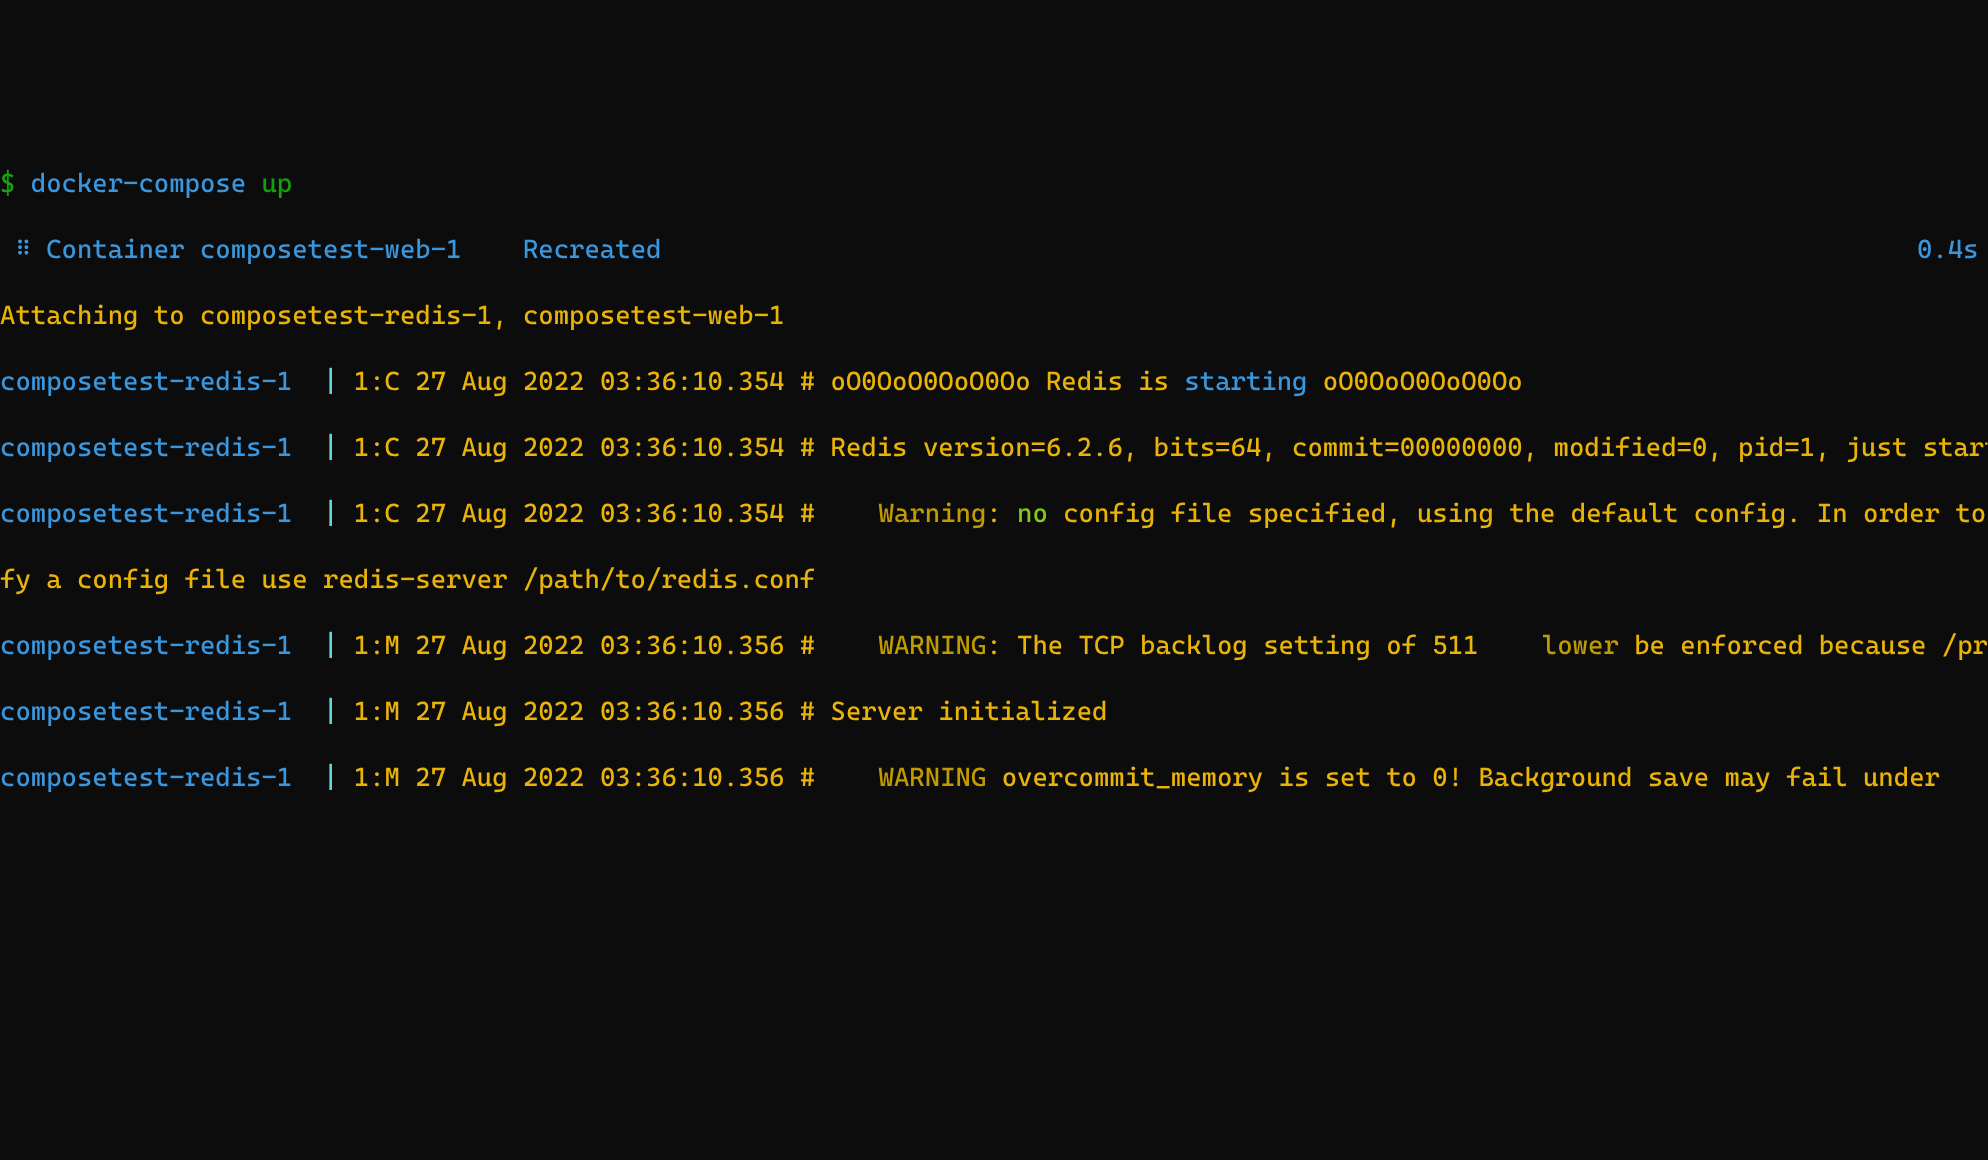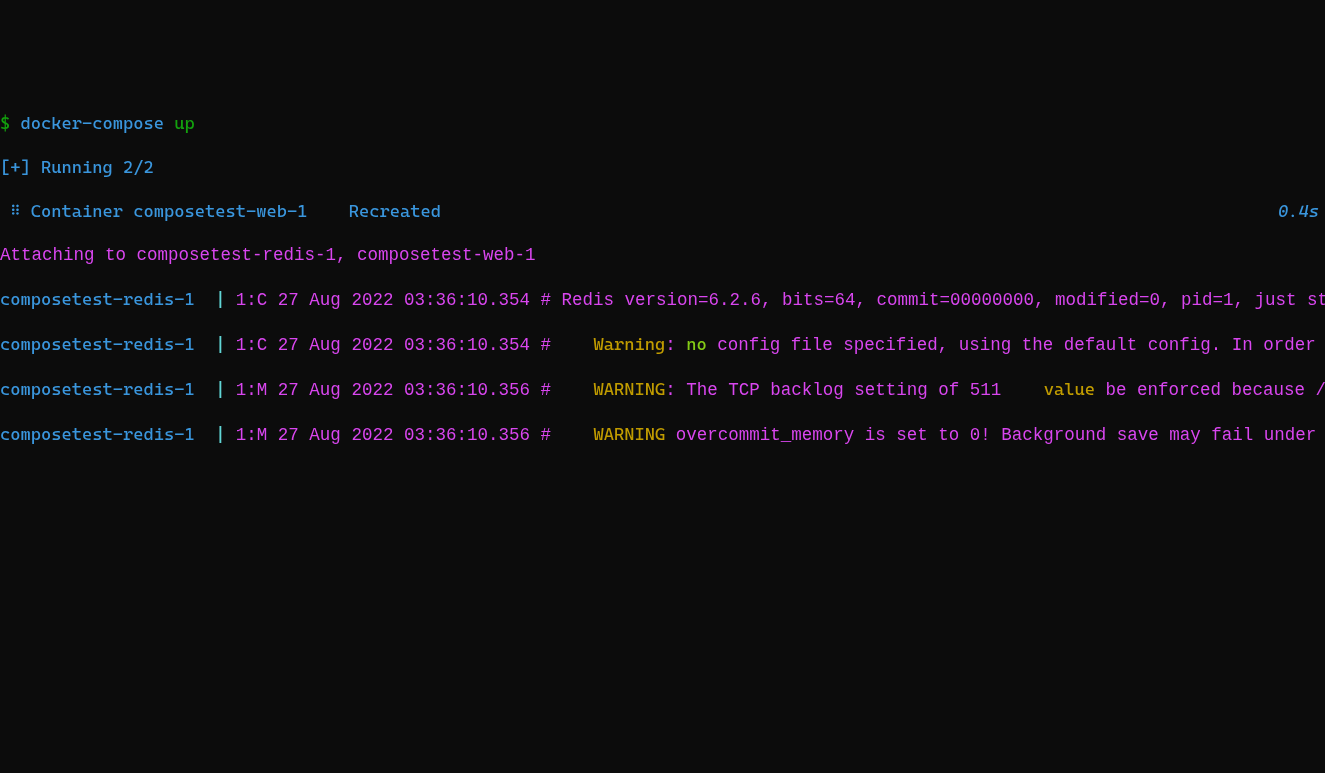--- a/index.html
+++ b/index.html
@@ -13,38 +13,40 @@
     white-space: pre;
     overflow-x: hidden;
   }
   .terminal {
     padding: 2px 0 0 0;
   }
   .g  { color: #13a10e; } 
   .c  { color: #3a96dd; } 
   .y  { color: #c19c00; padding-left: 32px; } 
   .r  { color: #84cc16; } 
-  .w  { color: #d946ef; font-family: Liberation Mono, monospace; }
+  .w  { color: #eab308; }
   .bar{ color:#61d6d6; }
   .line{ display:block; width:100%; }
-  .fr { float:right; padding-right:6px;font-style:italic;}
+  .fr { float:right; padding-right:6px;}
 </style>
 </head>
 <body>
 <div class="terminal">
 
 
 
 <span class="line"><span class="g">$ </span><span class="c">docker-compose </span><span class="g">up</span></span>
-<span class="line c">[+] Running 2/2</span>
 <span class="line"><span class="c"> ⠿ Container composetest-web-1   </span><span class="c"> Recreated</span><span class="c fr">0.4s</span></span>
 <span class="line w">Attaching to composetest-redis-1, composetest-web-1</span>
+<span class="line"><span class="c">composetest-redis-1  </span><span class="bar">| </span><span class="w">1:C 27 Aug 2022 03:36:10.354 # oO0OoO0OoO0Oo Redis is </span><span class="c">starting</span><span class="w"> oO0OoO0OoO0Oo</span></span>
 <span class="line"><span class="c">composetest-redis-1  </span><span class="bar">| </span><span class="w">1:C 27 Aug 2022 03:36:10.354 # Redis version=6.2.6, bits=64, commit=00000000, modified=0, pid=1, just started</span></span>
 <span class="line"><span class="c">composetest-redis-1  </span><span class="bar">| </span><span class="w">1:C 27 Aug 2022 03:36:10.354 # </span><span class="y">Warning</span><span class="w">: </span><span class="r">no</span><span class="w"> config file specified, using the default config. In order to speci</span></span>
-<span class="line"><span class="c">composetest-redis-1  </span><span class="bar">| </span><span class="w">1:M 27 Aug 2022 03:36:10.356 # </span><span class="y">WARNING</span><span class="w">: The TCP backlog setting of 511 </span><span class="y">value</span><span class="w"> be enforced because /proc/sys/n</span></span>
+<span class="line w">fy a config file use redis-server /path/to/redis.conf</span>
+<span class="line"><span class="c">composetest-redis-1  </span><span class="bar">| </span><span class="w">1:M 27 Aug 2022 03:36:10.356 # </span><span class="y">WARNING</span><span class="w">: The TCP backlog setting of 511 </span><span class="y">lower</span><span class="w"> be enforced because /proc/sys/n</span></span>
+<span class="line"><span class="c">composetest-redis-1  </span><span class="bar">| </span><span class="w">1:M 27 Aug 2022 03:36:10.356 # Server initialized</span></span>
 <span class="line"><span class="c">composetest-redis-1  </span><span class="bar">| </span><span class="w">1:M 27 Aug 2022 03:36:10.356 # </span><span class="y">WARNING</span><span class="w"> overcommit_memory is set to 0! Background save may fail under </span><span class="y">low memo</span></span>
 <span class="line"></span>
 
 
 
 
 
 
 
 

